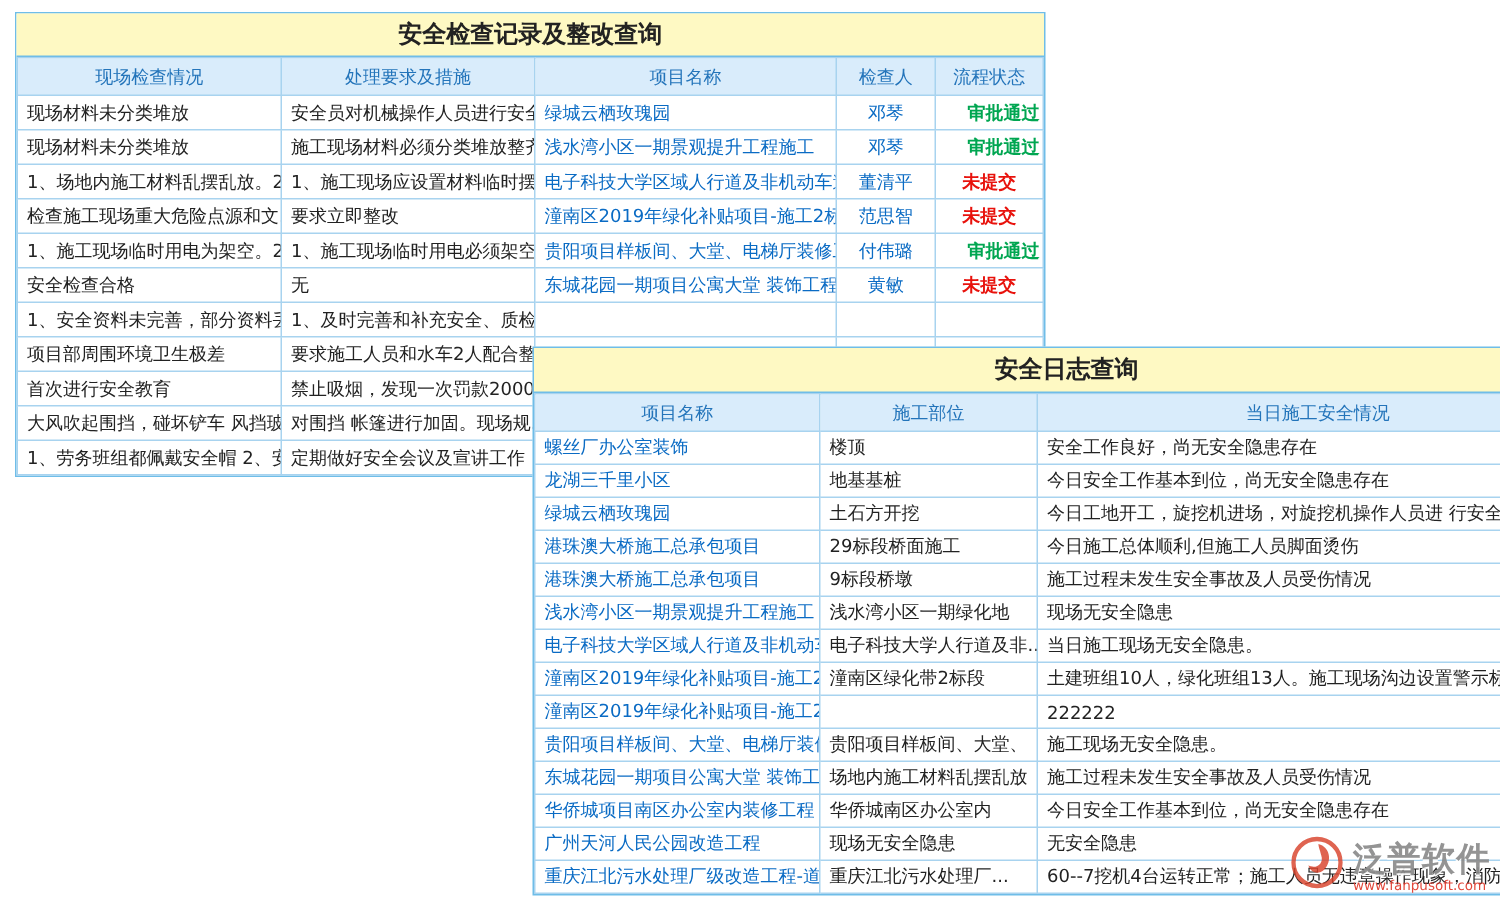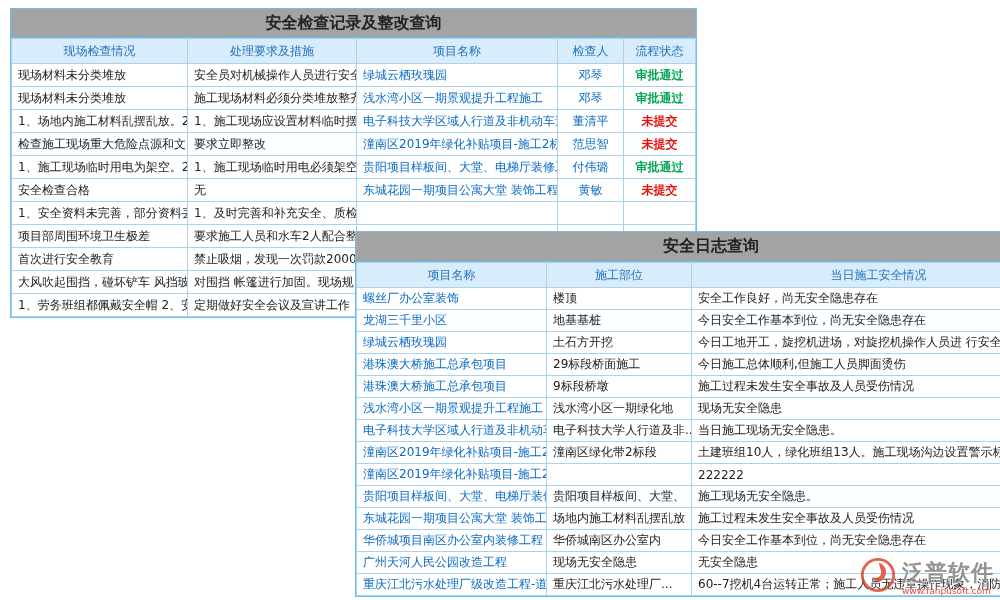--- a/index.html
+++ b/index.html
@@ -14,21 +14,21 @@
     position: absolute;
     background: #ffffff;
     border: 1px solid var(--border, #6fbde8);
   }
   #inspection-panel { left: 10px; top: 8px; width: 687px; z-index: 1; }
   #log-panel { left: 355px; top: 231px; width: 712px; z-index: 2; }
   .panel-title {
     display: flex; align-items: center; justify-content: center;
     font-size: 16px; font-weight: bold; color: #222;
     border-bottom: 1px solid var(--border, #6fbde8);
-    background: #a3a3a3;
+    background: #fef9c3;
   }
   #inspection-panel .panel-title { height: 29px; }
   #log-panel .panel-title { height: 30px; }
 
   table { width: 100%; border-collapse: collapse; table-layout: fixed; font-size: 12px; }
   th {
     background: var(--header_bg, #d9ecfb);
     color: var(--header_text, #2374ba);
     font-weight: normal;
     text-align: center;
@@ -42,21 +42,21 @@
     height: 23px;
     color: #222;
     overflow: hidden; white-space: nowrap;
   }
   #log-panel td { height: 22px; }
   .tl { text-align: left; }
   .tc { text-align: center; padding: 0 2px; }
   .link { color: var(--link, #0a6bc4); cursor: pointer; }
   .name { color: var(--link, #0a6bc4); }
   .bold { font-weight: bold; }
-  .st-green { color: var(--approved, #00a651); }
+  .st-green { color: var(--approved, #00a651); text-align: right; }
   .st-red { color: var(--rejected, #e8120c); }
 
   #watermark {
     position: absolute; right: 6px; bottom: 2px; z-index: 3;
     display: flex; align-items: center; gap: 5px;
     opacity: 0.92; pointer-events: none;
   }
   .wm-text { display: flex; flex-direction: column; align-items: flex-start; }
   .wm-brand {
     font-size: 22px; font-weight: bold; letter-spacing: 1px;

